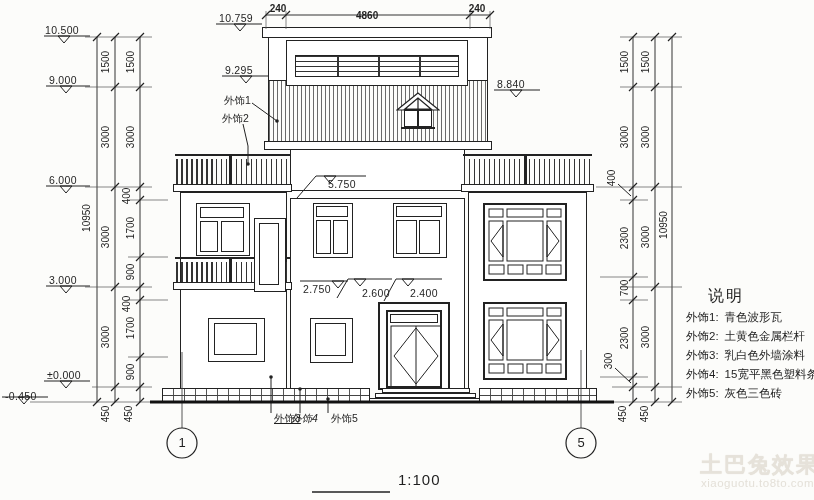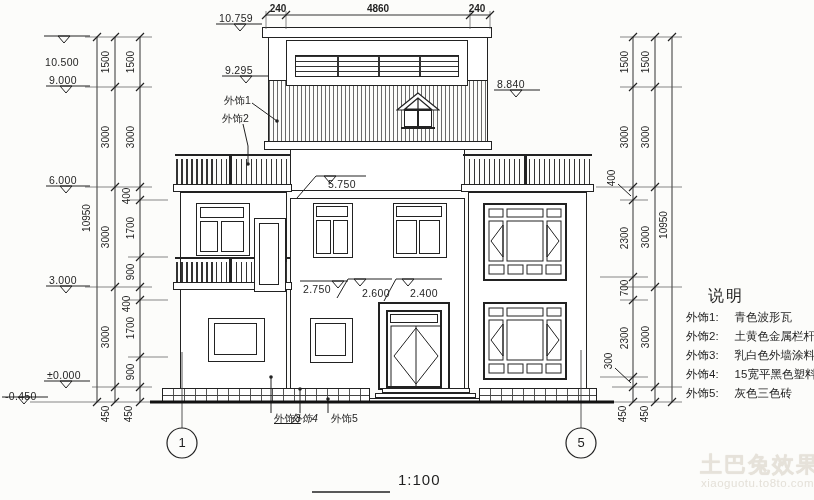--- a/index.html
+++ b/index.html
@@ -19,21 +19,21 @@
   .rail-base{position:absolute;left:-2px;right:-2px;bottom:0;height:8px;background:#fff;border:1.5px solid #222;box-sizing:border-box;}
   .rail-post{position:absolute;top:0;bottom:7px;width:2.5px;background:#222;}
   .louvlines{background:repeating-linear-gradient(180deg,#333 0 1px,transparent 1px 5px);}
   .corrug{background:repeating-linear-gradient(90deg,#6a6a6a 0 1px,transparent 1px 4px);border:1px solid #222;}
   .brick{background:
      repeating-linear-gradient(180deg,transparent 0 5.5px,#444 5.5px 6.5px),
      repeating-linear-gradient(90deg,transparent 0 10px,#555 10px 11px);
      border:1.2px solid #222;background-color:#fff;}
   svg{display:block;}
   .legend-row{height:19px;line-height:19px;font-size:11.5px;white-space:nowrap;}
-  .legend-row .k{margin-right:16px;}
+  .legend-row .k{margin-right:6px;}
   .wm-brand{font-size:22px;font-weight:bold;letter-spacing:2px;color:#e6e2da;text-shadow:0 0 1px #ded9cf;}
   .wm-url{font-size:11.5px;letter-spacing:.5px;color:#e4e0d8;}
 </style>
 </head>
 <body>
 
 <div id="stage">
 
   <div class="a wall" style="left:262px;top:27px;width:230px;height:11px;"></div>
   <div class="a" style="left:268px;top:38px;width:220px;height:42px;background:#fff;border-left:1.5px solid #222;border-right:1.5px solid #222;"></div>
@@ -193,42 +193,42 @@
 
     <path d="M182 352 V428 M581 350 V428" fill="none" stroke="#444" stroke-width="0.9"></path>
     <circle cx="182" cy="443" r="15" fill="none" stroke="#222" stroke-width="1.2"></circle>
     <circle cx="581" cy="443" r="15" fill="none" stroke="#222" stroke-width="1.2"></circle>
 
     <path d="M150 402 H614" stroke="#111" stroke-width="3"></path>
 
     <path d="M312 492 H390" stroke="#222" stroke-width="1.6"></path>
   </svg>
 
-  <div class="t lvl" style="left:45px;top:24px;margin-top:32px;">10.500</div>
+  <div class="t lvl" style="left:45px;top:24px;">10.500</div>
   <div class="t lvl" style="left:49px;top:74px;">9.000</div>
   <div class="t lvl" style="left:49px;top:174px;">6.000</div>
   <div class="t lvl" style="left:49px;top:274px;">3.000</div>
   <div class="t lvl" style="left:47px;top:369px;">±0.000</div>
   <div class="t lvl" style="left:5px;top:390px;">-0.450</div>
   <div class="t lvl" style="left:219px;top:12px;">10.759</div>
   <div class="t lvl" style="left:225px;top:64px;">9.295</div>
   <div class="t lvl" style="left:497px;top:78px;">8.840</div>
   <div class="t lvl" style="left:328px;top:178px;">5.750</div>
   <div class="t lvl" style="left:303px;top:283px;">2.750</div>
   <div class="t lvl" style="left:362px;top:287px;">2.600</div>
   <div class="t lvl" style="left:410px;top:287px;">2.400</div>
 
   <div class="t cjk" style="left:224px;top:94px;">外饰1</div>
   <div class="t cjk" style="left:222px;top:112px;">外饰2</div>
   <div class="t cjk" style="left:274px;top:412px;text-decoration:underline;">外饰3</div>
   <div class="t cjk" style="left:291px;top:412px;font-style:italic;">外饰4</div>
   <div class="t cjk" style="left:331px;top:412px;">外饰5</div>
 
   <div class="t dim" style="left:263px;top:3px;width:30px;text-align:center;">240</div>
-  <div class="t dim" style="left:356px;top:3px;width:44px;text-align:center;">4860</div>
+  <div class="t dim" style="left:356px;top:10px;width:44px;text-align:left;">4860</div>
   <div class="t dim" style="left:462px;top:3px;width:30px;text-align:center;">240</div>
 
   <div class="t rot" style="left:65px;top:211px;">10950</div>
   <div class="t rot" style="left:84px;top:55px;">1500</div>
   <div class="t rot" style="left:84px;top:130px;">3000</div>
   <div class="t rot" style="left:84px;top:230px;">3000</div>
   <div class="t rot" style="left:84px;top:330px;">3000</div>
   <div class="t rot" style="left:84px;top:407px;">450</div>
   <div class="t rot" style="left:109px;top:55px;">1500</div>
   <div class="t rot" style="left:109px;top:130px;">3000</div>

